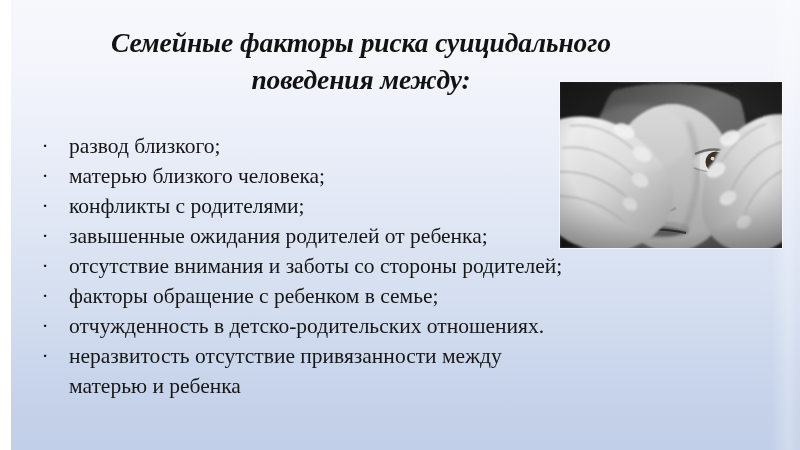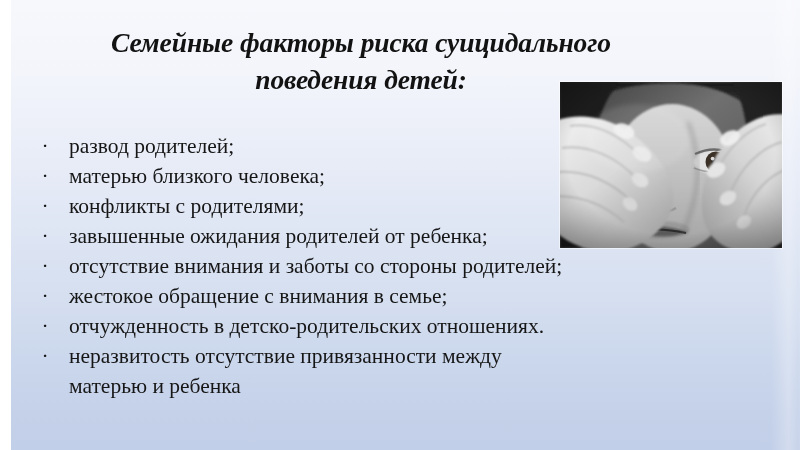--- a/index.html
+++ b/index.html
@@ -95,47 +95,47 @@
   }
   .photo-frame svg { display: block; width: 100%; height: 100%; }
 </style>
 </head>
 <body>
 
 <div class="slide">
 
   <div class="title-block">
     <span class="title-line">Семейные факторы риска суицидального</span>
-    <span class="title-line">поведения детей:</span>
+    <span class="title-line">поведения между:</span>
   </div>
 
   <ul class="bullet-list">
     <li class="bullet-item">
       <span class="bullet-marker">·</span>
-      <span class="bullet-text">развод родителей;</span>
+      <span class="bullet-text">развод близкого;</span>
     </li>
     <li class="bullet-item">
       <span class="bullet-marker">·</span>
       <span class="bullet-text">матерью близкого человека;</span>
     </li>
     <li class="bullet-item">
       <span class="bullet-marker">·</span>
       <span class="bullet-text">конфликты с родителями;</span>
     </li>
     <li class="bullet-item">
       <span class="bullet-marker">·</span>
       <span class="bullet-text">завышенные ожидания родителей от ребенка;</span>
     </li>
     <li class="bullet-item">
       <span class="bullet-marker">·</span>
       <span class="bullet-text">отсутствие внимания и заботы со стороны родителей;</span>
     </li>
     <li class="bullet-item">
       <span class="bullet-marker">·</span>
-      <span class="bullet-text">жестокое обращение с внимания в семье;</span>
+      <span class="bullet-text">факторы обращение с ребенком в семье;</span>
     </li>
     <li class="bullet-item">
       <span class="bullet-marker">·</span>
       <span class="bullet-text">отчужденность в детско-родительских отношениях.</span>
     </li>
     <li class="bullet-item wrap">
       <span class="bullet-marker">·</span>
       <span class="bullet-text">неразвитость отсутствие привязанности между</span>
       <span class="bullet-cont">матерью и ребенка</span>
     </li>

